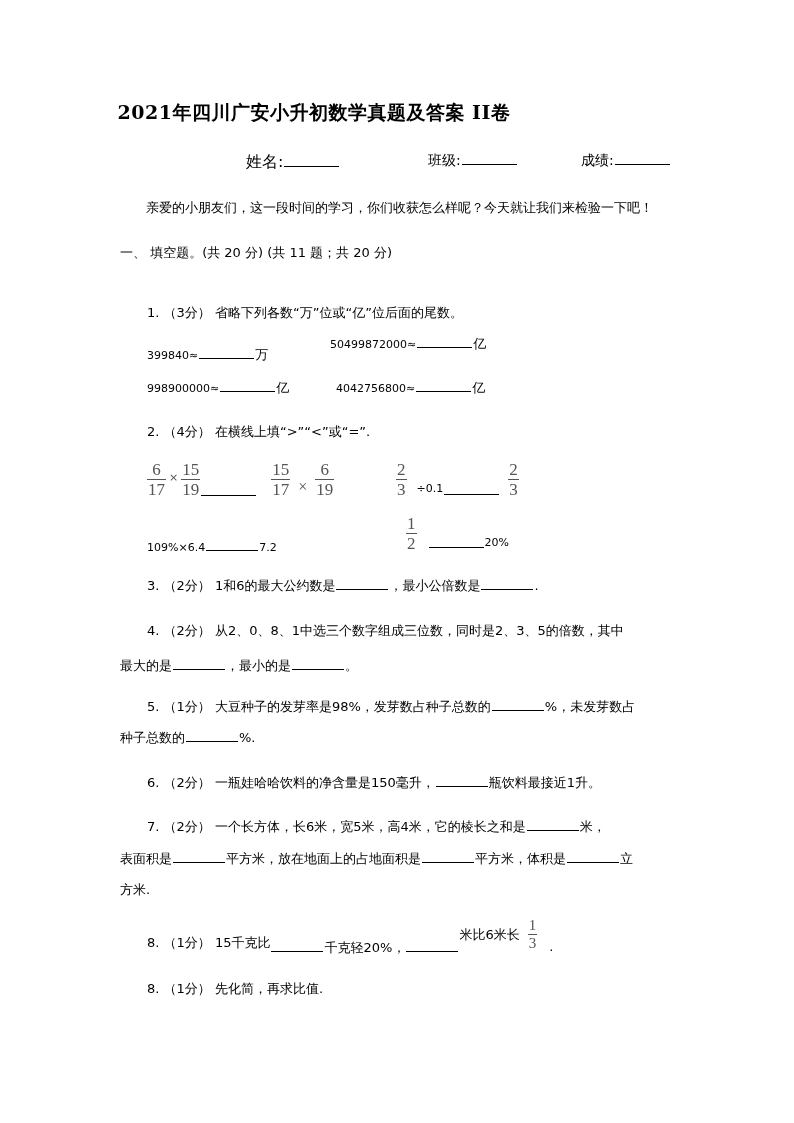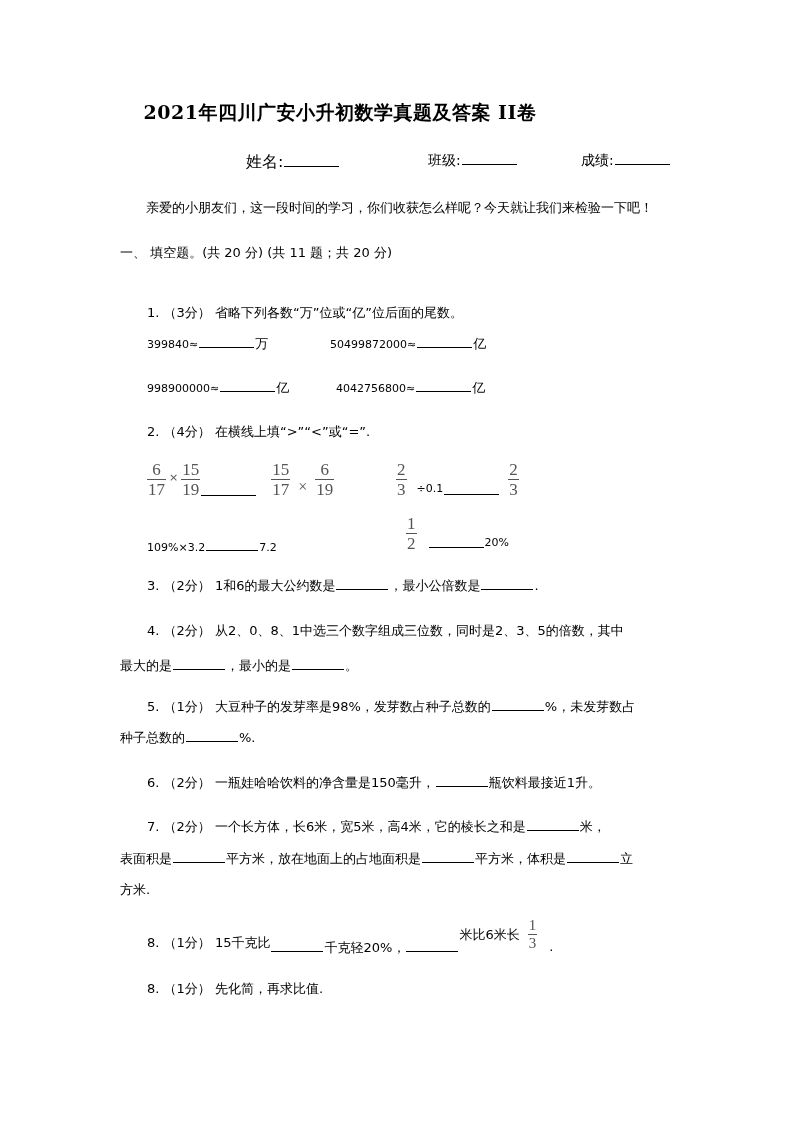--- a/index.html
+++ b/index.html
@@ -5,21 +5,21 @@
   html, body { margin: 0; padding: 0; background: #ffffff; }
   body {
     width: 794px; height: 1123px; position: relative; overflow: hidden;
     font-family: "DejaVu Sans", "Liberation Sans", sans-serif;
     color: #000; font-size: 13px;
   }
   .abs { position: absolute; white-space: nowrap; }
   .title {
     left: 0; width: 628px; top: 100px; text-align: center;
     font-family: "DejaVu Serif", "Liberation Serif", serif;
-    font-size: 19px; font-weight: bold; letter-spacing: 0.5px; padding-left: 26px;
+    font-size: 19px; font-weight: bold; letter-spacing: 0.5px;
   }
   .blank {
     display: inline-block; border-bottom: 1px solid #000;
     height: 12px; vertical-align: baseline; margin: 0 1px;
   }
   .w55 { width: 55px; }
   .w52 { width: 52px; }
   .frac {
     display: inline-flex; flex-direction: column; align-items: center;
     font-family: "Liberation Serif", "DejaVu Serif", serif;
@@ -47,21 +47,21 @@
   </div>
   <div class="abs" style="left:581px; top:152px; font-size:14px;">
     <span>成绩:</span><span class="blank w55"></span>
   </div>
 
   <div class="abs" style="left:146px; top:199px;">亲爱的小朋友们，这一段时间的学习，你们收获怎么样呢？今天就让我们来检验一下吧！</div>
 
   <div class="abs" style="left:120px; top:244px;">一、  填空题。(共 20 分) (共 11 题；共 20 分)</div>
 
   <div class="abs" style="left:147px; top:304px;">1. （3分） 省略下列各数“万”位或“亿”位后面的尾数。</div>
-  <div class="abs sm" style="left:147px; top:335px;">
+  <div class="abs sm" style="left:147px; top:346px;">
     <span>399840≈</span><span class="blank w55"></span><span style="font-size:13px">万</span>
   </div>
   <div class="abs sm" style="left:330px; top:335px;">
     <span>50499872000≈</span><span class="blank w55"></span><span style="font-size:13px">亿</span>
   </div>
   <div class="abs sm" style="left:147px; top:379px;">
     <span>998900000≈</span><span class="blank w55"></span><span style="font-size:13px">亿</span>
   </div>
   <div class="abs sm" style="left:336px; top:379px;">
     <span>4042756800≈</span><span class="blank w55"></span><span style="font-size:13px">亿</span>
@@ -106,21 +106,21 @@
     <span class="blank w55" style="margin-bottom:3px"></span>
     <span style="width:8px; display:inline-block"></span>
     <span class="frac">
         <span class="num">2</span>
         <span class="bar"></span>
         <span class="den">3</span>
       </span>
   </div>
 
   <div class="abs sm" style="left:147px; top:538px;">
-    <span>109%×3.2</span><span class="blank w52"></span><span>7.2</span>
+    <span>109%×6.4</span><span class="blank w52"></span><span>7.2</span>
   </div>
   <div class="abs" style="left:406px; top:515px; display:flex; align-items:flex-end;">
     <span class="frac">
         <span class="num">1</span>
         <span class="bar"></span>
         <span class="den">2</span>
       </span>
     <span class="blank w55" style="margin-left:12px; margin-bottom:4px"></span>
     <span class="sm" style="margin-bottom:3px">20%</span>
   </div>

